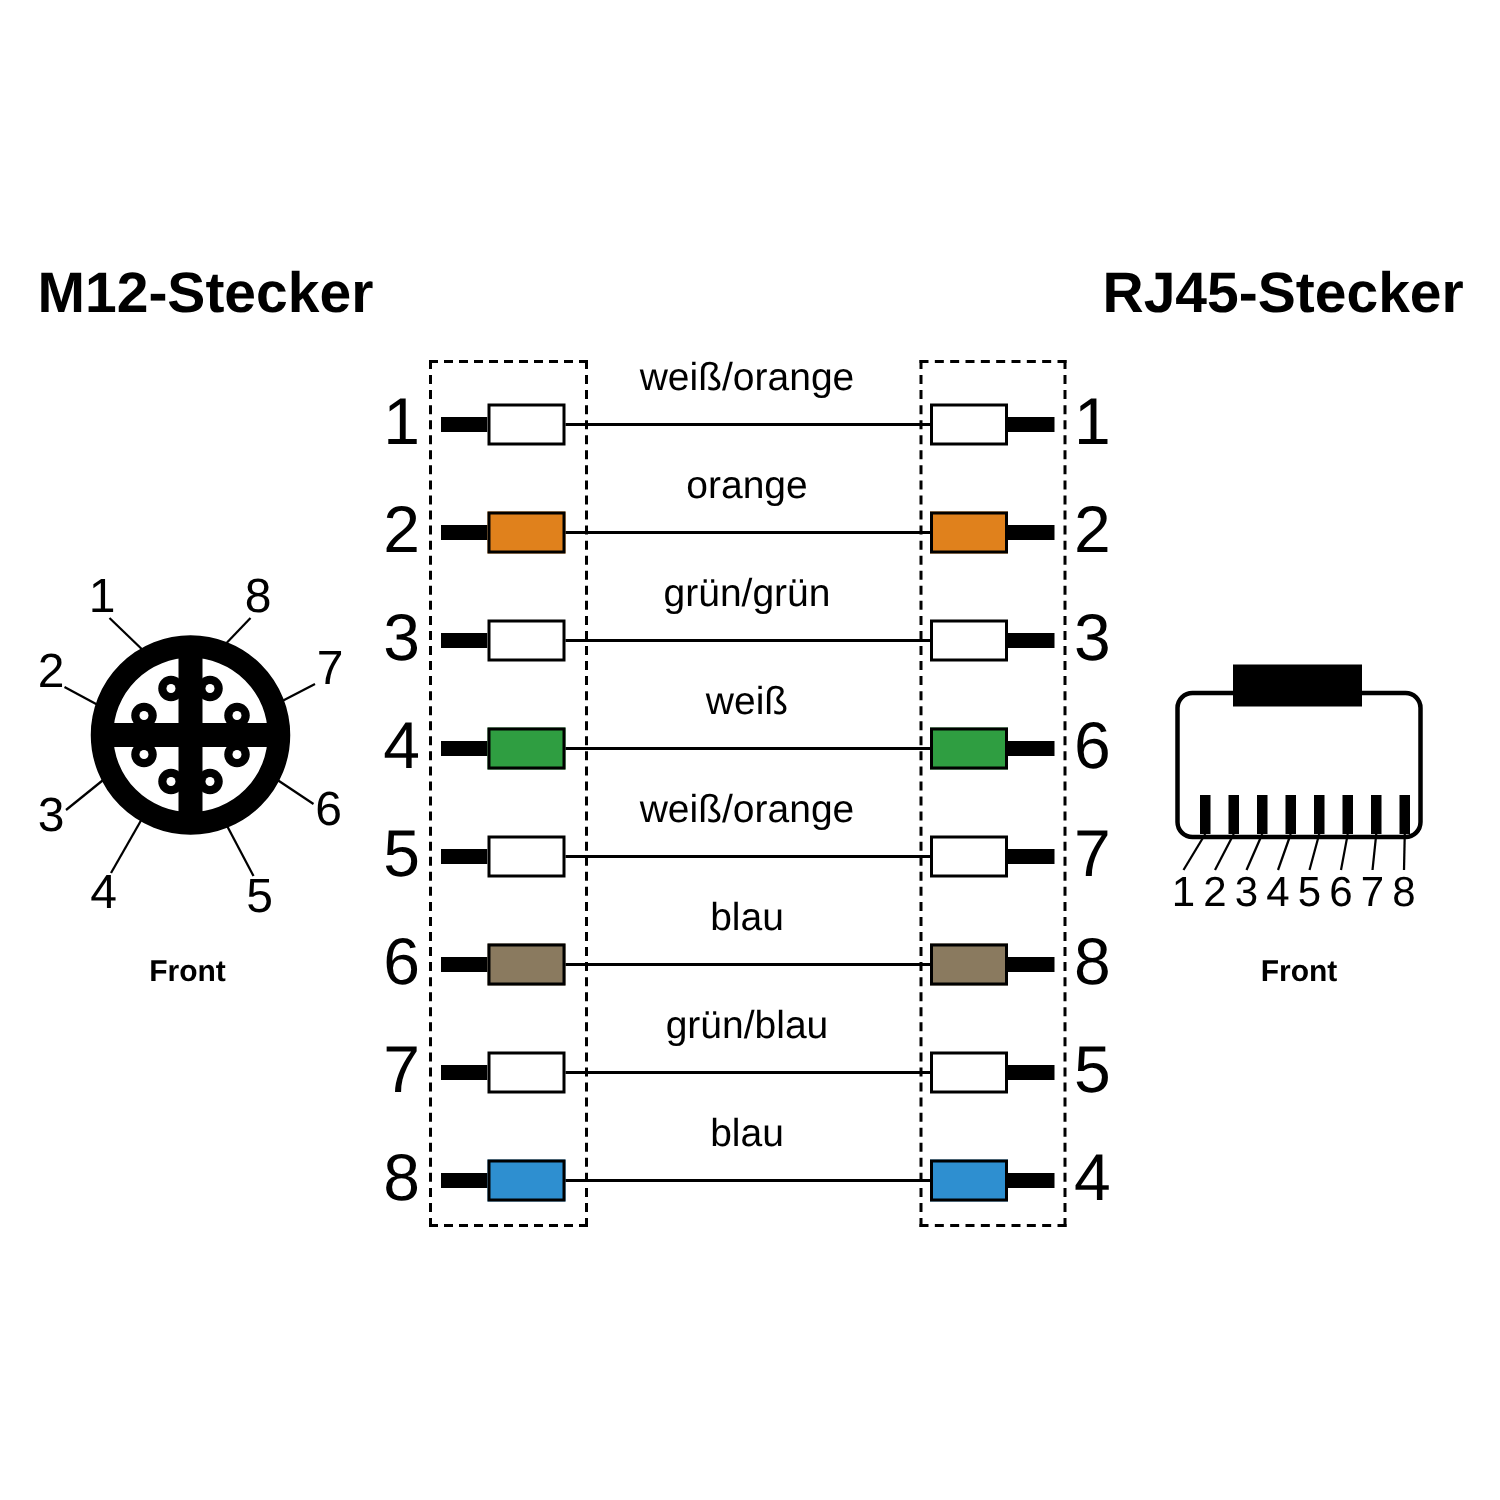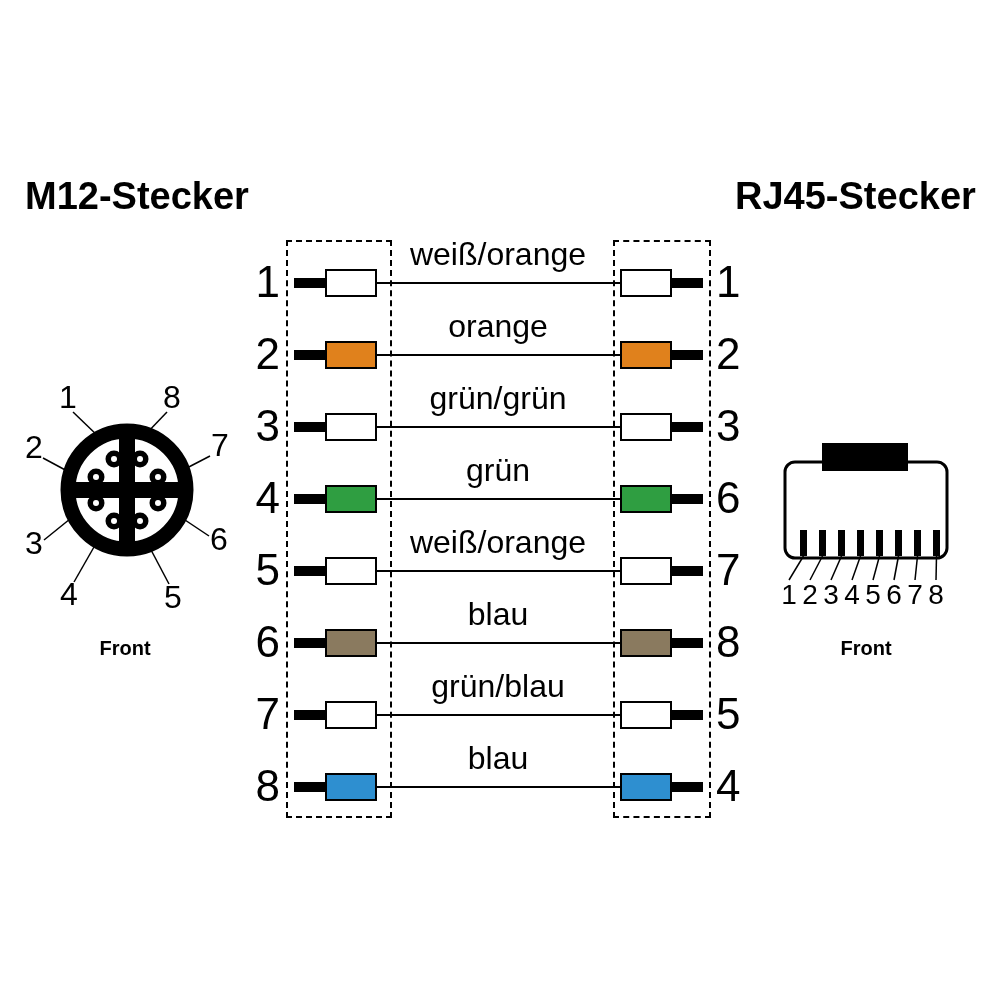--- a/index.html
+++ b/index.html
@@ -25,21 +25,21 @@
   .pin-num{font-size:44px;top:-26px;line-height:1.15;}
   .pin-left{left:230px;width:50px;text-align:right;}
   .pin-right{left:716px;width:70px;text-align:left;}
   .stub{top:-5px;height:10px;background:#000;width:31px;}
   .stub-left{left:294px;}
   .stub-right{left:672px;}
   .block{top:-14px;width:52px;height:28px;border:2px solid #000;box-sizing:border-box;background:#fff;}
   .block-left{left:325px;}
   .block-right{left:620px;}
   .wire-line{left:377px;width:243px;top:-1px;height:2px;background:#000;}
-  .wire-label{left:378px;width:240px;top:-47px;text-align:center;font-size:32px;}
+  .wire-label{left:378px;width:240px;top:-47px;text-align:center;font-size:26px;}
 
   .front-label{position:absolute;top:637px;width:120px;text-align:center;font-size:20px;font-weight:bold;}
   #m12-front{left:65px;}
   #rj45-front{left:806px;}
 
   .connector-svg{position:absolute;}
   #m12-svg{left:15px;top:372px;}
   #rj45-svg{left:775px;top:438px;}
 </style>
 </head>
@@ -176,21 +176,21 @@
     <span class="wire-line"></span>
     <span class="block block-right" style="background: rgb(255, 255, 255);"></span>
     <span class="stub stub-right"></span>
     <span class="pin-num pin-right">3</span>
   </div>
 
   <div class="wire-row r3">
     <span class="pin-num pin-left">4</span>
     <span class="stub stub-left"></span>
     <span class="block block-left" style="background: rgb(47, 158, 65);"></span>
-    <span class="wire-label">grün</span>
+    <span class="wire-label">weiß</span>
     <span class="wire-line"></span>
     <span class="block block-right" style="background: rgb(47, 158, 65);"></span>
     <span class="stub stub-right"></span>
     <span class="pin-num pin-right">6</span>
   </div>
 
   <div class="wire-row r4">
     <span class="pin-num pin-left">5</span>
     <span class="stub stub-left"></span>
     <span class="block block-left" style="background: rgb(255, 255, 255);"></span>

